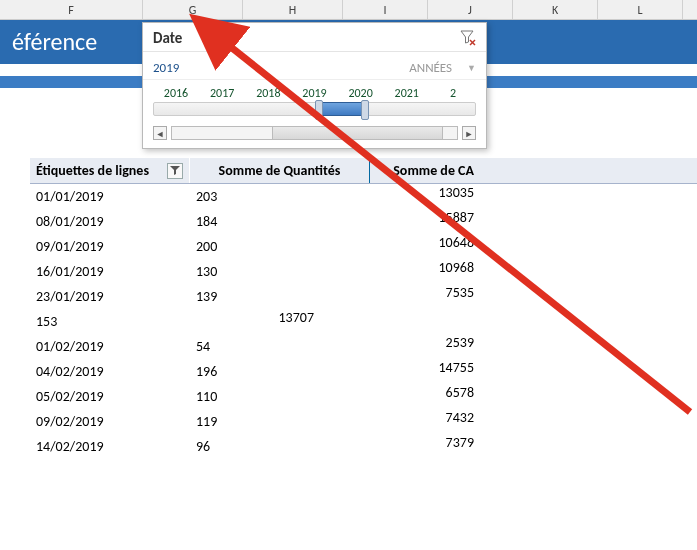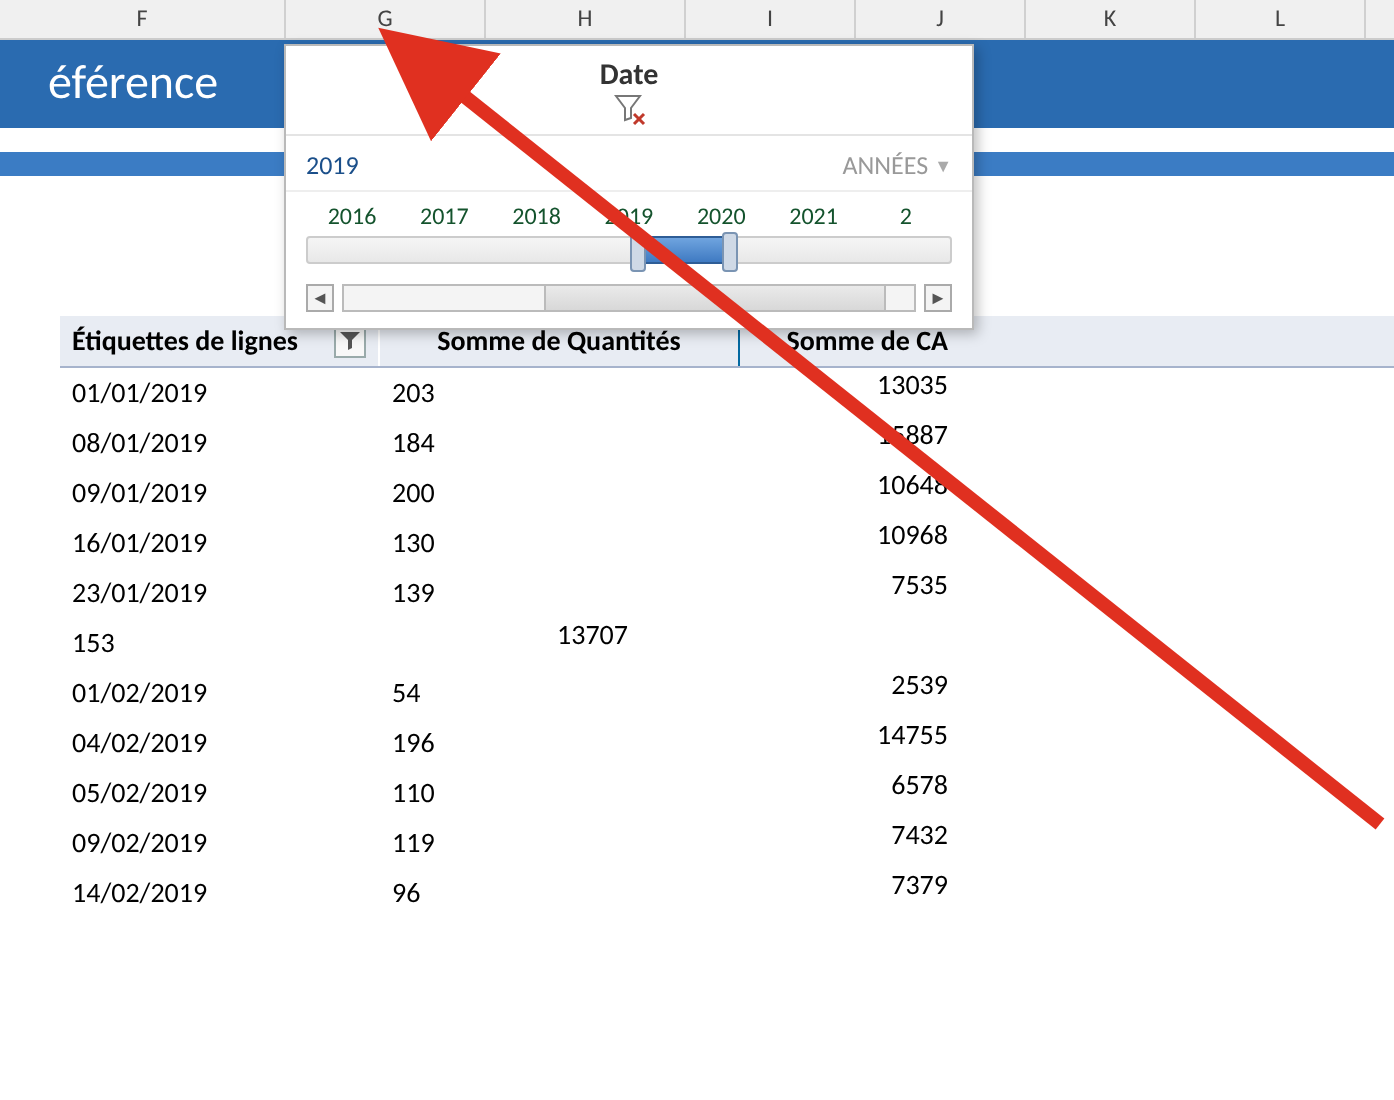--- a/index.html
+++ b/index.html
@@ -25,21 +25,21 @@
   .col-ruler .cell {
     border-right: 1px solid #d0d0d0;
     text-align: center;
     line-height: 20px;
   }
   
   .blue-bar {
     background: #2a6bb0;
     color: #fff;
     font-size: 24px;
-    padding: 6px 24px;
+    padding: 6px 12px;
     height: 44px;
     line-height: 32px;
     overflow: hidden;
   }
   .blue-bar2 {
     background: #3b7cc4;
     height: 12px;
     margin-top: 12px;
   }
   
@@ -52,41 +52,40 @@
     border: 1px solid #b9b9b9;
     box-shadow: 2px 2px 6px rgba(0,0,0,0.25);
     z-index: 10;
   }
   .timeline-header {
     display: flex;
     justify-content: space-between;
     align-items: center;
     padding: 6px 10px 4px 10px;
     border-bottom: 1px solid #e4e4e4;
-    flex-direction: column;
   }
   .timeline-header .title { font-weight: bold; font-size: 15px; color: #333; }
   .move-cursor {
     position: absolute;
     left: 200px;
     top: 26px;
     z-index: 20;
     font-size: 16px;
     pointer-events: none;
   }
   .clear-filter { color: #666; cursor: pointer; display: flex; align-items: center; }
   .clear-filter svg { width: 16px; height: 16px; }
   .timeline-sub {
     display: flex;
     justify-content: space-between;
     padding: 8px 10px 4px 10px;
     font-size: 13px;
   }
   .timeline-sub .sel { color: #1b4f8a; }
-  .timeline-sub .unit { color: #999; display: flex; align-items: center; gap: 3px; cursor: pointer; }
+  .timeline-sub .unit { color: #999; display: flex; align-items: center; gap: 15px; cursor: pointer; }
   .tl-years {
     display: flex;
     padding: 6px 10px 2px 10px;
     font-size: 12px;
     color: #14532d;
     justify-content: space-between;
     border-top: 1px solid #eee;
   }
   .tl-years span { width: 46px; text-align: center; }
   .tl-track-wrap { padding: 0 10px 6px 10px; position: relative; }

